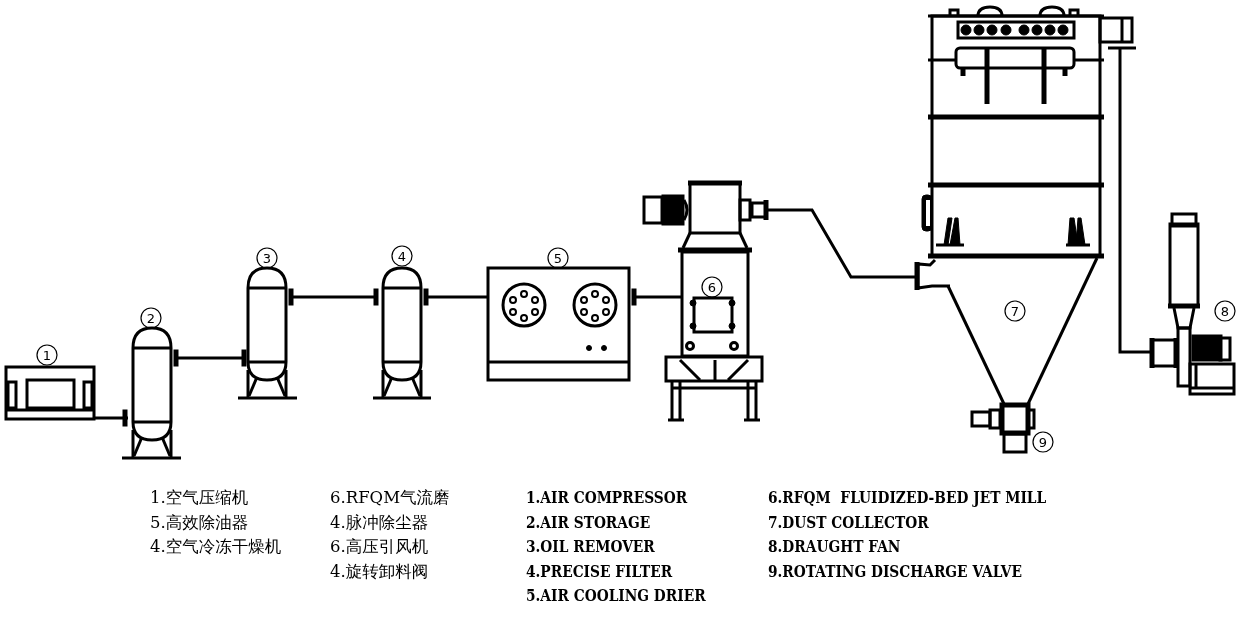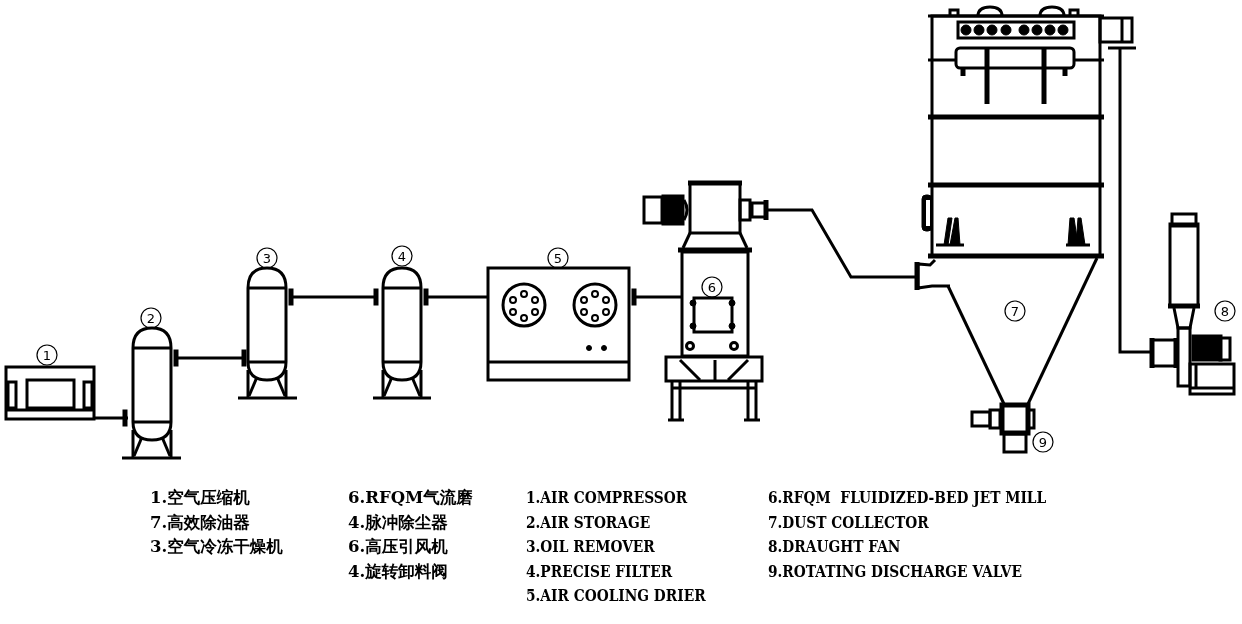--- a/index.html
+++ b/index.html
@@ -4,24 +4,24 @@
 <style>
   html, body { margin:0; padding:0; background:#ffffff; }
   body { width:1242px; height:624px; position:relative; overflow:hidden; font-family:"DejaVu Serif", serif; }
   #diagram { position:absolute; left:0; top:0; width:1242px; height:470px; }
   #diagram .ln { stroke:#000; stroke-width:3; fill:none; }
   #diagram .thin { stroke:#000; stroke-width:2; fill:none; }
   #diagram .thick { stroke:#000; stroke-width:5; fill:none; }
   #diagram .blk { fill:#000; stroke:#000; }
   #diagram .wht { fill:#fff; stroke:#000; stroke-width:3; }
   .tag-txt { font-family:"DejaVu Sans", sans-serif; font-size:13px; fill:#000; }
-  .legend { position:absolute; font-family:"DejaVu Serif", serif; font-size:16.5px; color:#000; line-height:24.5px; font-weight:bold; letter-spacing:0; }
+  .legend { position:absolute; font-family:"DejaVu Serif", serif; font-size:16.5px; color:#000; line-height:24.5px; font-weight:normal; letter-spacing:0; }
   .legend div { white-space:pre; }
   #legend-cn-1 { left:150px; top:486px; }
-  #legend-cn-2 { left:348px; top:486px; }
+  #legend-cn-2 { left:330px; top:486px; }
   #legend-en-1 { left:526px; top:486px; font-weight:normal; font-size:16px; transform:scaleX(0.86); transform-origin:left top; }
   #legend-en-2 { left:768px; top:486px; font-weight:normal; font-size:16px; transform:scaleX(0.86); transform-origin:left top; }
   #legend-en-1 div, #legend-en-2 div { font-weight:bold; }
 </style>
 </head>
 <body>
 
 <svg id="diagram" viewBox="0 0 1242 470" xmlns="http://www.w3.org/2000/svg">
 
   <g>
@@ -243,22 +243,22 @@
       <text class="tag-txt" x="1225" y="316" text-anchor="middle">8</text>
     </g>
   <g>
       <circle class="thin" style="stroke-width:1.2" cx="1043" cy="442" r="10"></circle>
       <text class="tag-txt" x="1043" y="447" text-anchor="middle">9</text>
     </g>
 </svg>
 
 <div id="legend-cn-1" class="legend">
   <div>1.空气压缩机</div>
-  <div>7.高效除油器</div>
-  <div>3.空气冷冻干燥机</div>
+  <div>5.高效除油器</div>
+  <div>4.空气冷冻干燥机</div>
 </div>
 <div id="legend-cn-2" class="legend">
   <div>6.RFQM气流磨</div>
   <div>4.脉冲除尘器</div>
   <div>6.高压引风机</div>
   <div>4.旋转卸料阀</div>
 </div>
 <div id="legend-en-1" class="legend">
   <div>1.AIR COMPRESSOR</div>
   <div>2.AIR STORAGE</div>

